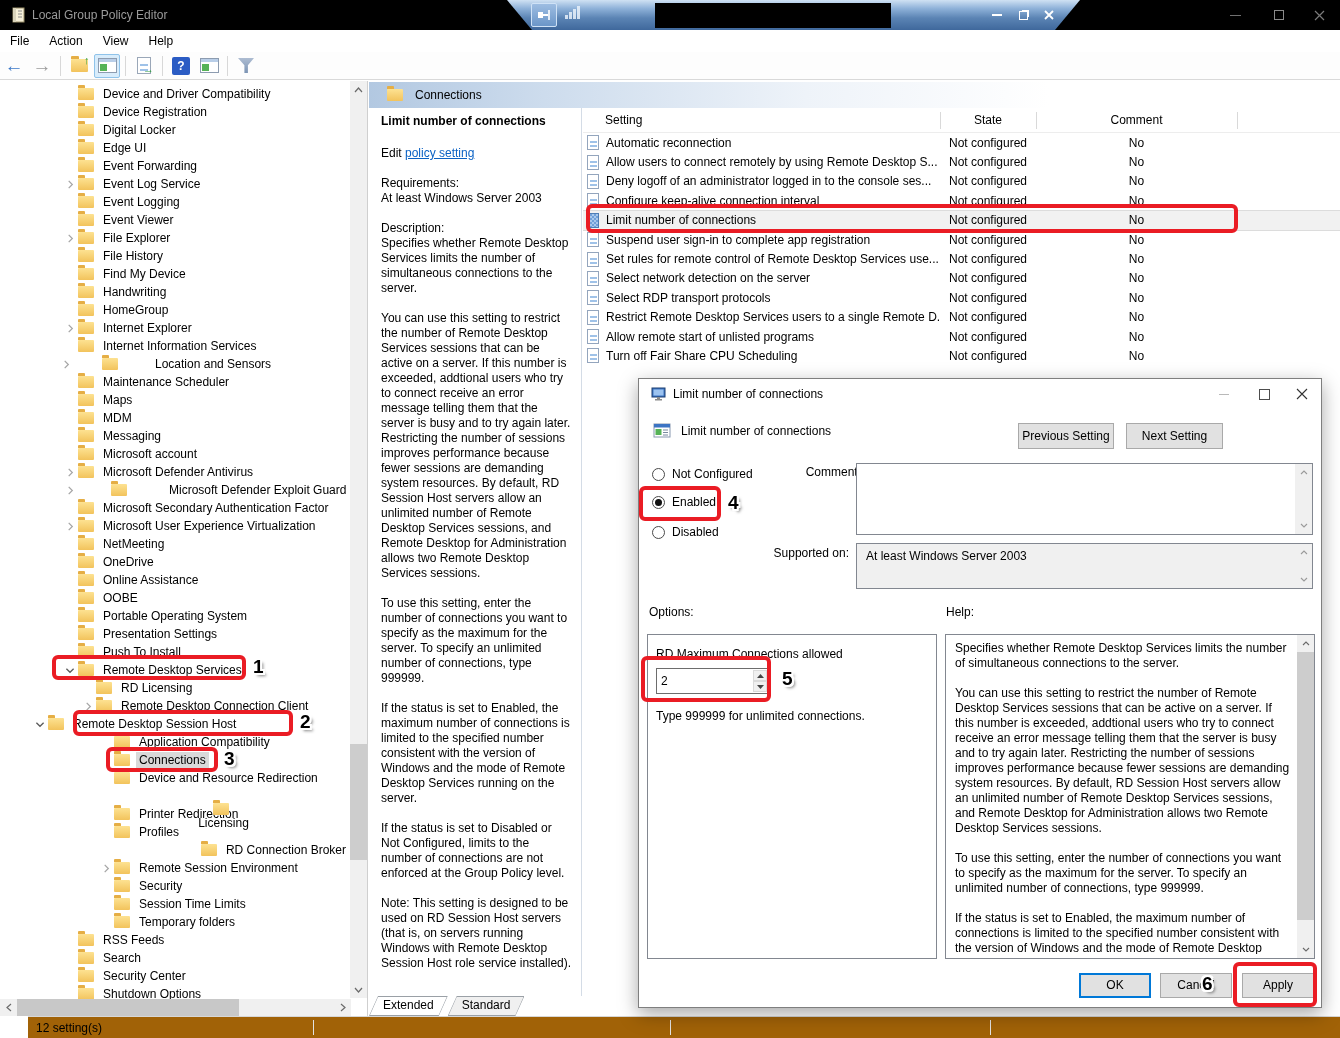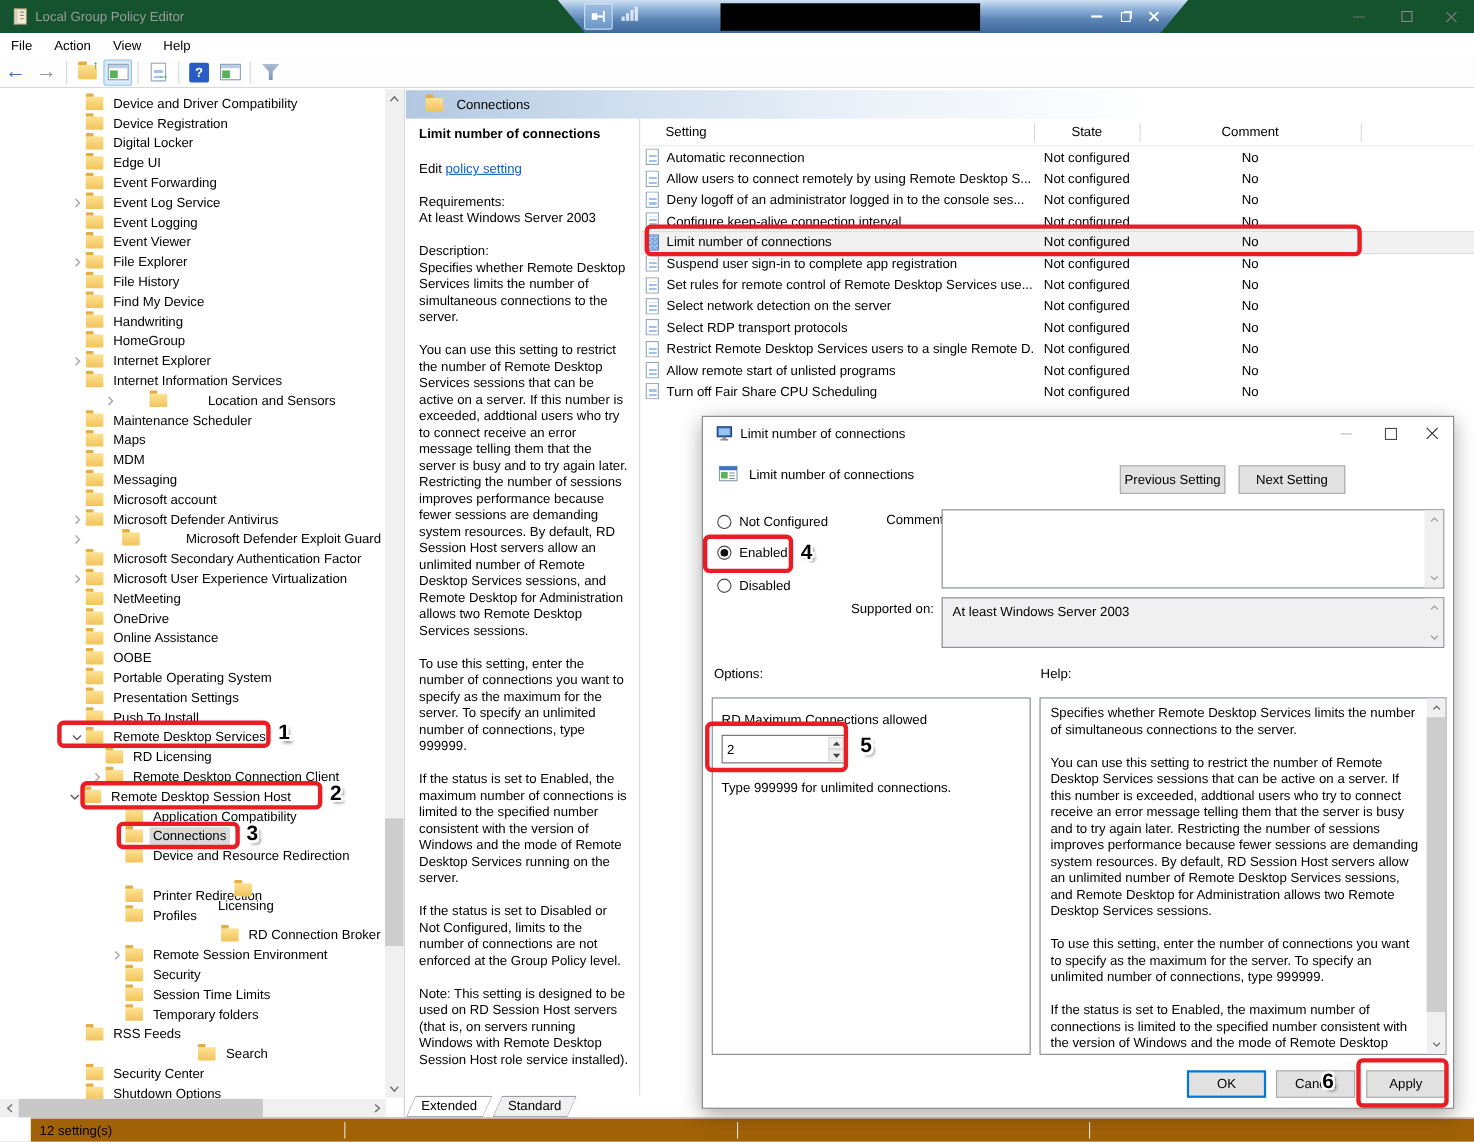--- a/index.html
+++ b/index.html
@@ -1,21 +1,21 @@
 <!DOCTYPE html>
 <html><head>
 <meta charset="utf-8">
 <style>
   * { margin:0; padding:0; box-sizing:border-box; }
   html,body { width:1340px; height:1038px; overflow:hidden; }
   body { font-family:"Liberation Sans","DejaVu Sans",sans-serif; font-size:12px; color:#000;
          background:#fff; position:relative; outline:1px solid #999; }
 
   
-  .titlebar { position:absolute; left:0; top:0; width:1340px; height:30px; background:#14532d; }
+  .titlebar { position:absolute; left:0; top:0; width:1340px; height:30px; background:#000000; }
   .title-ico { position:absolute; left:10px; top:6px; }
   .title-text { position:absolute; left:32px; top:8px; color:#9b9b9b; }
   .win-ctl { position:absolute; top:0; width:34px; height:30px; display:flex; align-items:center; justify-content:center; }
   .wc-min { right:88px; } .wc-max { right:44px; } .wc-close { right:4px; }
   .wc-min i { display:block; width:11px; height:0; border-top:1px solid #707070; }
   .wc-max i { display:block; width:10px; height:10px; border:1px solid #8a8a8a; }
 
   
   .menubar { position:absolute; left:0; top:30px; width:1340px; height:22px; background:#fff; display:flex; align-items:center; }
   .menu-item { padding:0 10px; height:22px; line-height:22px; }
@@ -335,21 +335,21 @@
           </svg>
         </span>
         <span class="tree-folder folder"></span>
         <span class="tree-label">Internet Explorer</span>
       </div>
       <div class="tree-row" style="padding-left: 62px;">
         <span class="tree-chev"></span>
         <span class="tree-folder folder"></span>
         <span class="tree-label">Internet Information Services</span>
       </div>
-      <div class="tree-row" style="padding-left: 92px; gap: 28px;">
+      <div class="tree-row" style="padding-left: 58px; gap: 28px;">
         <span class="tree-chev">
           <svg width="9" height="9" viewBox="0 0 10 10">
             <path d="M3 1 L7 5 L3 9" fill="none" stroke="#a6a6a6" stroke-width="1.4"></path>
           </svg>
         </span>
         <span class="tree-folder folder"></span>
         <span class="tree-label">Location and Sensors</span>
       </div>
       <div class="tree-row" style="padding-left: 62px;">
         <span class="tree-chev"></span>
@@ -459,21 +459,21 @@
       </div>
       <div class="tree-row" style="padding-left: 80px;">
         <span class="tree-chev">
           <svg width="9" height="9" viewBox="0 0 10 10">
             <path d="M3 1 L7 5 L3 9" fill="none" stroke="#a6a6a6" stroke-width="1.4"></path>
           </svg>
         </span>
         <span class="tree-folder folder"></span>
         <span class="tree-label">Remote Desktop Connection Client</span>
       </div>
-      <div class="tree-row" style="padding-left: 60px;">
+      <div class="tree-row" style="padding-left: 32px;">
         <span class="tree-chev">
           <svg width="10" height="9" viewBox="0 0 10 10">
             <path d="M1 3 L5 7 L9 3" fill="none" stroke="#5a5a5a" stroke-width="1.4"></path>
           </svg>
         </span>
         <span class="tree-folder folder"></span>
         <span class="tree-label">Remote Desktop Session Host</span>
       </div>
       <div class="tree-row" style="padding-left: 98px;">
         <span class="tree-chev"></span>
@@ -532,21 +532,21 @@
       <div class="tree-row" style="padding-left: 98px; text-align: center;">
         <span class="tree-chev"></span>
         <span class="tree-folder folder"></span>
         <span class="tree-label">Temporary folders</span>
       </div>
       <div class="tree-row" style="padding-left: 62px;">
         <span class="tree-chev"></span>
         <span class="tree-folder folder"></span>
         <span class="tree-label">RSS Feeds</span>
       </div>
-      <div class="tree-row" style="padding-left: 62px; justify-content: center;">
+      <div class="tree-row" style="padding-left: 62px;">
         <span class="tree-chev"></span>
         <span class="tree-folder folder"></span>
         <span class="tree-label">Search</span>
       </div>
       <div class="tree-row" style="padding-left: 62px;">
         <span class="tree-chev"></span>
         <span class="tree-folder folder"></span>
         <span class="tree-label">Security Center</span>
       </div>
       <div class="tree-row" style="padding-left: 62px;">

